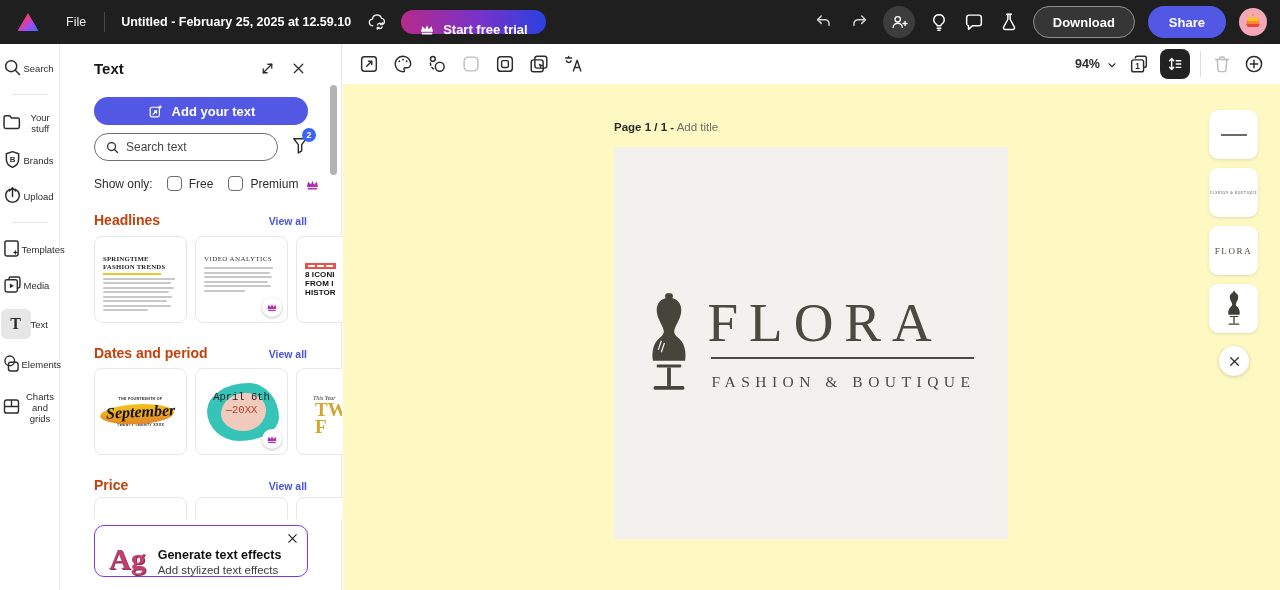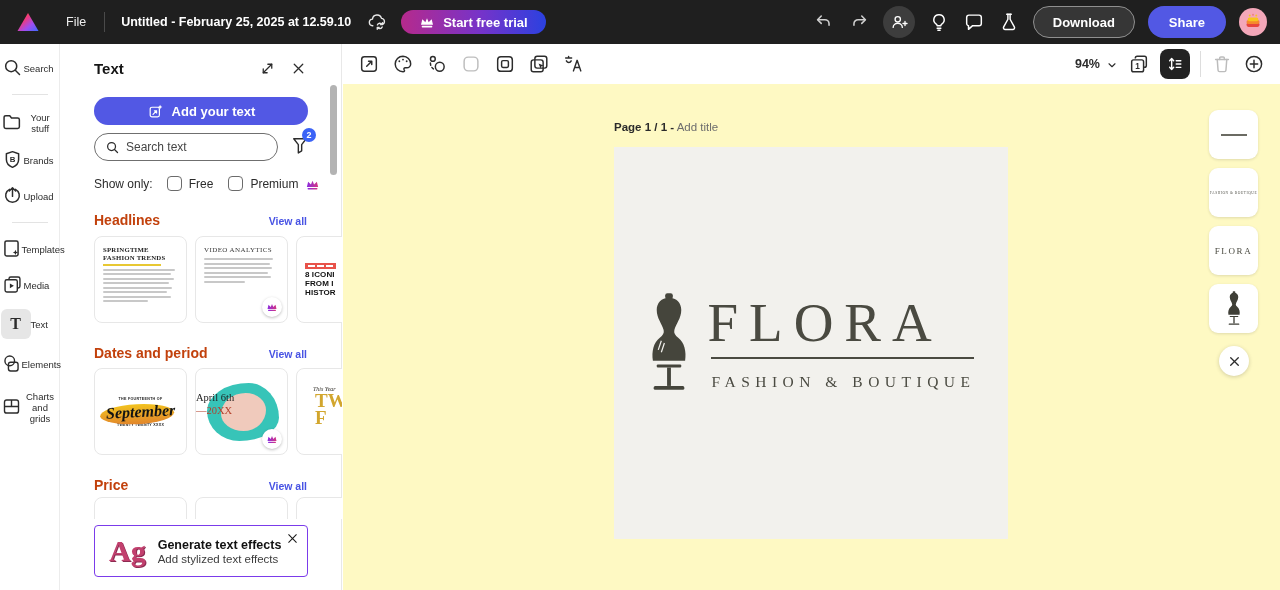--- a/index.html
+++ b/index.html
@@ -7,21 +7,21 @@
   body{font-family:"Liberation Sans",sans-serif;background:#fff;position:relative;color:#2c2c2c}
 
   
   .topbar{position:absolute;left:0;top:0;width:1280px;height:44px;background:#1f1f1f;display:flex;align-items:center;z-index:30}
   .tb-left{display:flex;align-items:center;padding-left:16px}
   .tb-logo{width:24px;height:22px;margin-right:26px}
   .tb-file{color:#ededed;font-size:12.5px;margin-right:18px;cursor:pointer}
   .tb-vsep{width:1px;height:20px;background:#4a4a4a;margin-right:16px}
   .tb-title{color:#fff;font-size:12.5px;font-weight:700;margin-right:14px;white-space:nowrap}
   .tb-cloud{width:24px;height:20px;margin-right:12px}
-  .trial-btn{display:flex;align-items:center;gap:8px;height:20px;padding:12px 18px;border-radius:15px;
+  .trial-btn{display:flex;gap:8px;height:20px;padding:12px 18px;border-radius:15px;
     background:linear-gradient(90deg,#b62a8c 0%,#7633c9 55%,#2b41e0 100%);color:#fff;font-size:13px;font-weight:700;border:none;cursor:pointer}
   .tb-right{margin-left:auto;display:flex;align-items:center;gap:13px;padding-right:13px}
   .tb-ic{width:22px;height:22px;cursor:pointer}
   .person-wrap{width:32px;height:32px;border-radius:50%;background:#3d3d3d;display:flex;align-items:center;justify-content:center;cursor:pointer}
   .dl-btn{height:32px;padding:0 19px;border-radius:16px;background:#363636;border:1px solid #8f8f8f;color:#fff;font-size:13px;font-weight:700;cursor:pointer}
   .share-btn{height:32px;padding:0 21px;border-radius:16px;background:#5258e4;border:none;color:#fff;font-size:13px;font-weight:700;cursor:pointer}
   .avatar{width:28px;height:28px;border-radius:50%;background:#f3a7b9;display:flex;align-items:center;justify-content:center;cursor:pointer;overflow:hidden}
 
   
   .rail{position:absolute;left:0;top:44px;width:60px;bottom:0;background:#fff;border-right:1px solid #ececec;display:flex;flex-direction:column;align-items:center;padding-top:12px;z-index:20}
@@ -48,42 +48,42 @@
   .filter-wrap{position:relative;margin-left:12px;cursor:pointer}
   .filter-wrap svg{width:20px;height:20px}
   .filter-badge{position:absolute;top:-7px;right:-6px;width:14px;height:14px;border-radius:50%;background:#3b63f6;color:#fff;font-size:9px;font-weight:700;display:flex;align-items:center;justify-content:center}
   .showonly{position:absolute;left:34px;top:132px;display:flex;align-items:flex-end;font-size:12px;color:#2c2c2c}
   .cb{width:15px;height:15px;border:1.6px solid #6b6b6b;border-radius:4px;background:#fff;cursor:pointer}
   .sec-head{position:absolute;left:34px;right:34px;display:flex;align-items:baseline}
   .sec-title{font-size:14px;font-weight:700;color:#c2410c}
   .view-all{margin-left:auto;font-size:10.5px;font-weight:700;color:#4853e4;cursor:pointer}
   .cards{position:absolute;left:34px;width:248px;height:87px;display:flex;gap:8px;overflow:hidden}
   .cards.clip{height:22px}
-  .tcard{flex:0 0 93px;height:87px;background:#fff;border:1px solid #e7e7e7;border-radius:8px;position:relative;overflow:hidden;cursor:pointer;padding:9px 8px}
+  .tcard{flex:0 0 93px;height:87px;background:#fff;border:1px solid #e7e7e7;border-radius:8px;position:relative;overflow:hidden;cursor:pointer;padding:18px 8px}
   .bar{height:2px;background:#c8c8c8;border-radius:1px;margin-top:2.5px}
   .crown-badge{position:absolute;right:5px;bottom:5px;width:20px;height:20px;border-radius:50%;background:#fff;box-shadow:0 1px 3px rgba(0,0,0,.25);display:flex;align-items:center;justify-content:center}
   .serif{font-family:"Liberation Serif",serif}
   .hl1-title{font-size:6.8px;font-weight:700;letter-spacing:.2px;color:#262626;line-height:1.15}
   .hl1-rule{width:58px;height:2px;background:#e8c832;margin:2px 0 3px 0}
   .hl2-title{font-size:7px;color:#3a3a3a;line-height:1.2;letter-spacing:.4px}
   .hl3-kicker{display:inline-flex;gap:2px;align-items:center;background:#e8524a;padding:2px 3px;margin-bottom:2px}
   .hl3-kicker i{display:block;width:7px;height:2px;background:#fff}
   .hl3-line{font-size:8px;font-weight:800;color:#111;line-height:1.12;letter-spacing:.1px}
   .date1{display:flex;flex-direction:column;align-items:center;justify-content:center;height:100%}
   .date1-top,.date1-bot{font-size:3.6px;font-weight:700;letter-spacing:.3px;color:#222}
   .sept-wrap{position:relative;margin:2px 0;transform:rotate(-3deg)}
   .sept-bg{position:absolute;left:-6px;top:1px;width:74px;height:20px;border-radius:50%;background:linear-gradient(180deg,#f2c31f,#e2862b)}
   .sept-txt{position:relative;font-family:"Liberation Serif",serif;font-style:italic;font-weight:700;font-size:16px;color:#141414}
   .blob{position:absolute;left:11px;top:14px;width:72px;height:58px;background:#37c4b8;border-radius:58% 42% 55% 45%/48% 60% 40% 52%}
   .blob-in{position:absolute;left:14px;top:10px;width:45px;height:38px;background:#f0cabc;border-radius:55% 45% 50% 50%/55% 45% 55% 45%}
-  .date2-txt{position:absolute;left:0;right:0;top:22px;font-family:Liberation Serif, serif;font-size:10.5px;color:#1d1d1d;line-height:1.25}
+  .date2-txt{position:absolute;left:0;right:0;top:22px;text-align:center;font-family:Liberation Mono, monospace;font-size:10.5px;color:#1d1d1d;line-height:1.25}
   .date2-txt .yr{color:#b3422e}
   .date3-script{font-family:"Liberation Serif",serif;font-style:italic;font-size:6px;color:#33302a;margin:8px 0 0 8px}
   .date3-big{font-family:"Liberation Serif",serif;font-weight:700;font-size:19px;color:#d2a62e;line-height:.9;margin-left:10px}
-  .gen-card{position:absolute;left:34px;top:481px;width:214px;height:52px;border:1.6px solid #7b3bea;border-radius:4px;background:#fff;display:flex;align-items:center;padding:0 10px;cursor:pointer}
+  .gen-card{position:absolute;left:34px;top:481px;width:214px;height:52px;border:1.6px solid #7b3bea;border-radius:10px;background:#fff;display:flex;align-items:flex-end;padding:0 10px;cursor:pointer}
   .gen-ag{font-family:"Liberation Serif",serif;font-weight:700;font-size:30px;color:#c2406e;text-shadow:1px 1px 0 #8d2b52;margin:0 12px 0 4px}
   .gen-title{font-size:12.5px;font-weight:700;color:#111;line-height:1.35}
   .gen-sub{font-size:11.5px;color:#3c3c3c}
   .gen-close{position:absolute;right:8px;top:6px;width:13px;height:13px;cursor:pointer}
 
   
   .toolbar{position:absolute;left:343px;top:44px;right:0;height:40px;background:#fff;display:flex;align-items:center;z-index:10}
   .tool-left{display:flex;align-items:center;gap:12px;padding-left:15px}
   .tool-left svg{width:22px;height:22px;cursor:pointer}
   .tool-right{margin-left:auto;display:flex;align-items:center;gap:10px;padding-right:15px}

